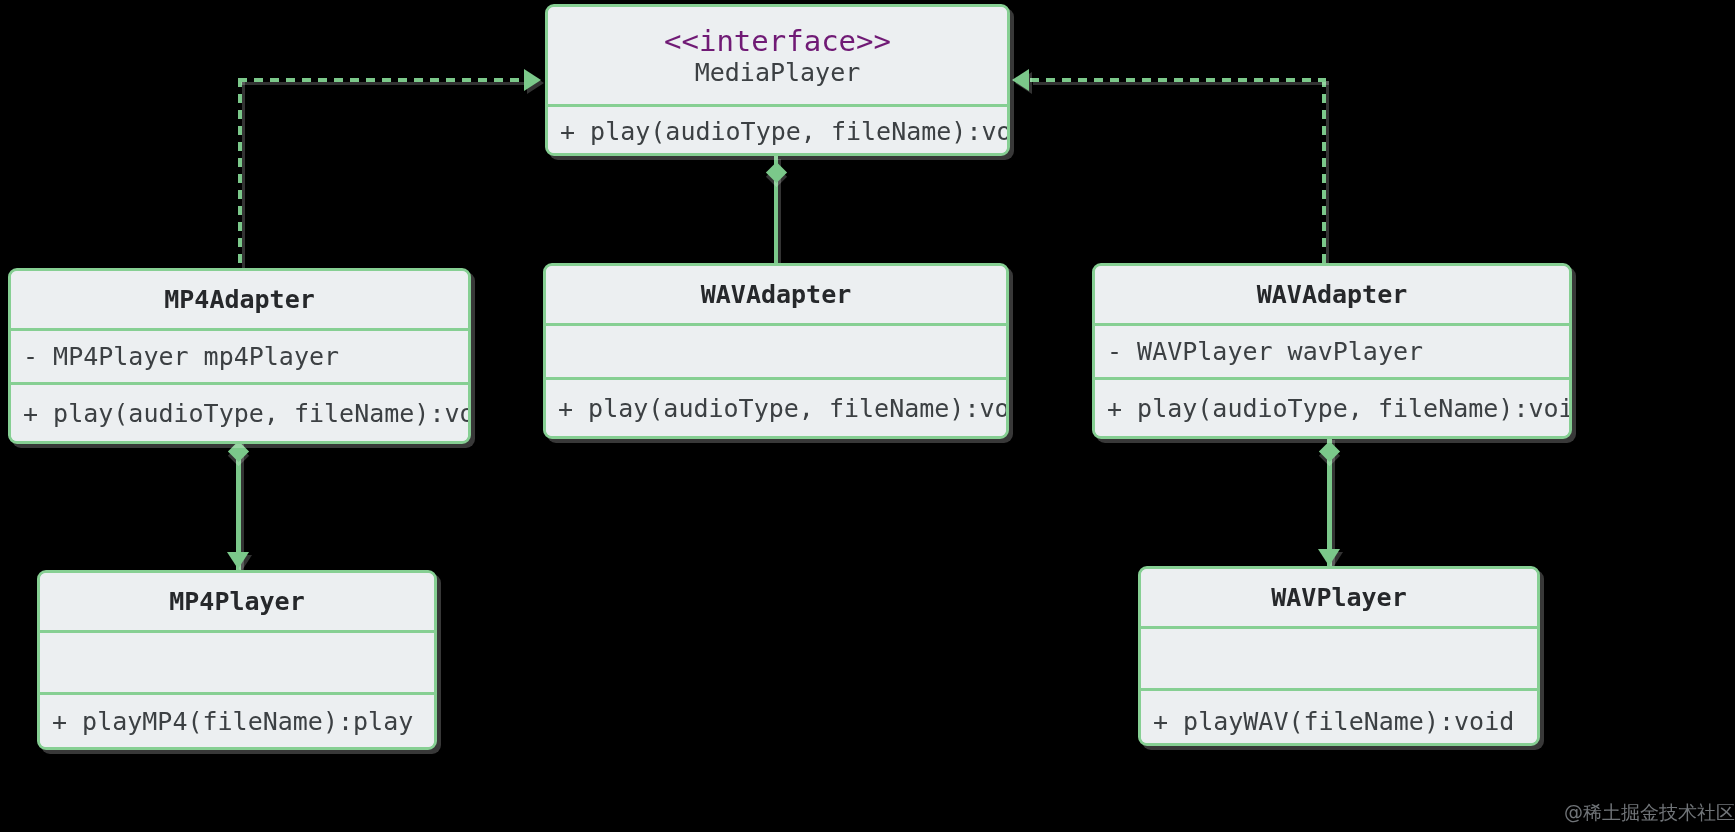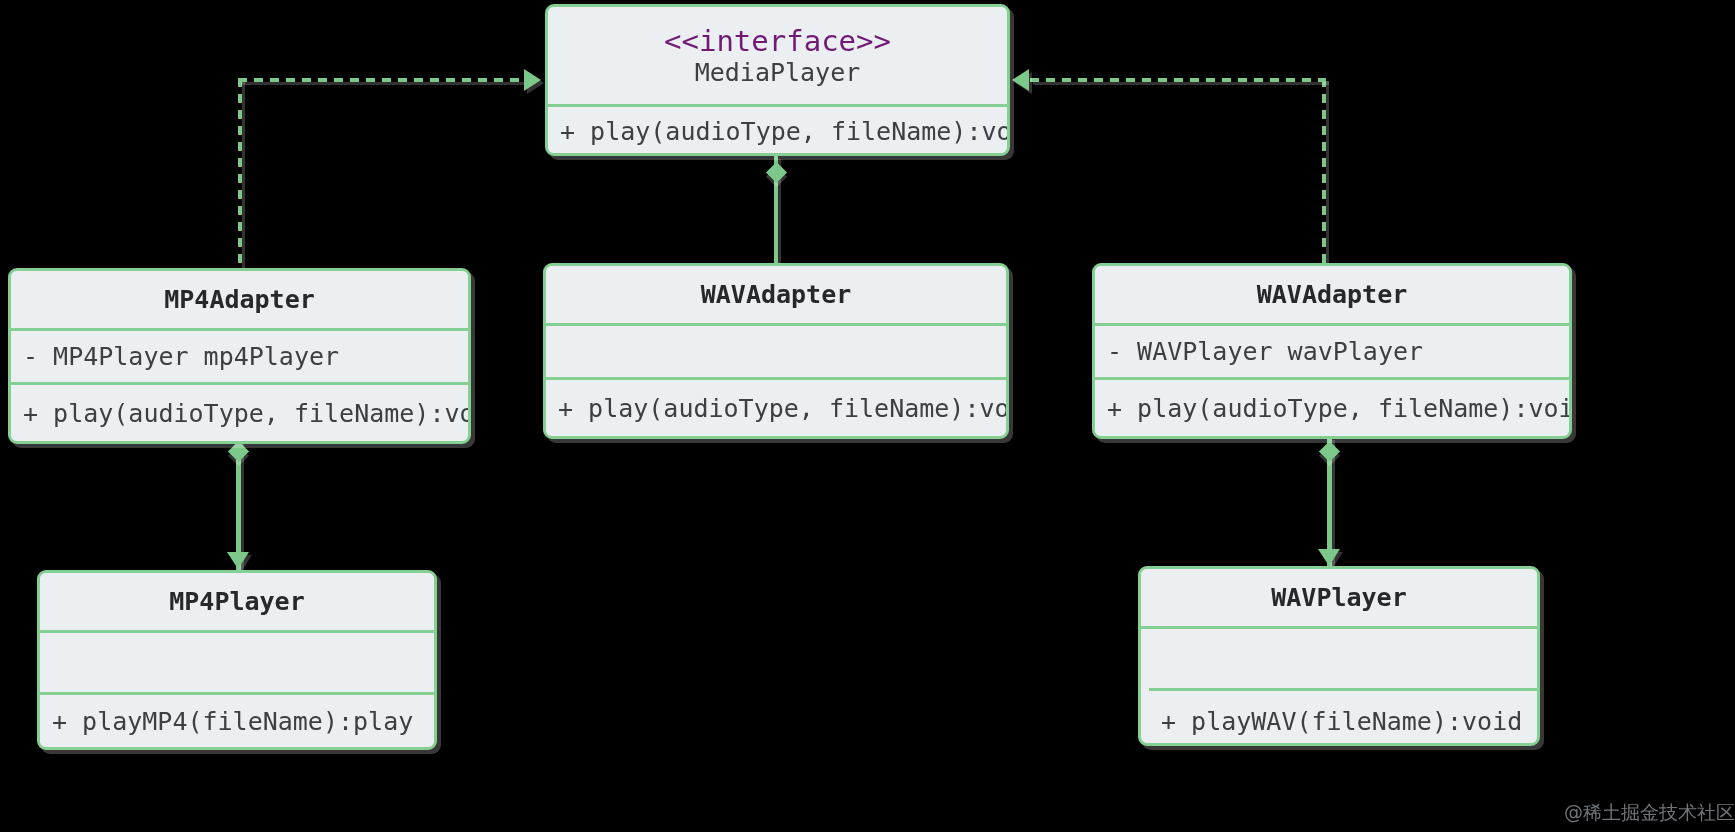--- a/index.html
+++ b/index.html
@@ -211,20 +211,20 @@
     </div>
   </div>
 
   <div class="uml-box" style="left:1138px; top:566px; width:402px; height:180px;">
     <div class="uml-compartment cmp-title" style="height:57px;">
       <div class="cls-name">WAVPlayer</div>
     </div>
     <div class="uml-compartment" style="height:62px;">
       <span class="member"></span>
     </div>
-    <div class="uml-compartment" style="height:63px;margin-left:8px;">
+    <div class="uml-compartment" style="height:63px;">
       <span class="member">+ playWAV(fileName):void</span>
     </div>
   </div>
 
   <div class="watermark" style="right:0; bottom:6px;">@稀土掘金技术社区</div>
 
 </div>
 
 </body></html>

